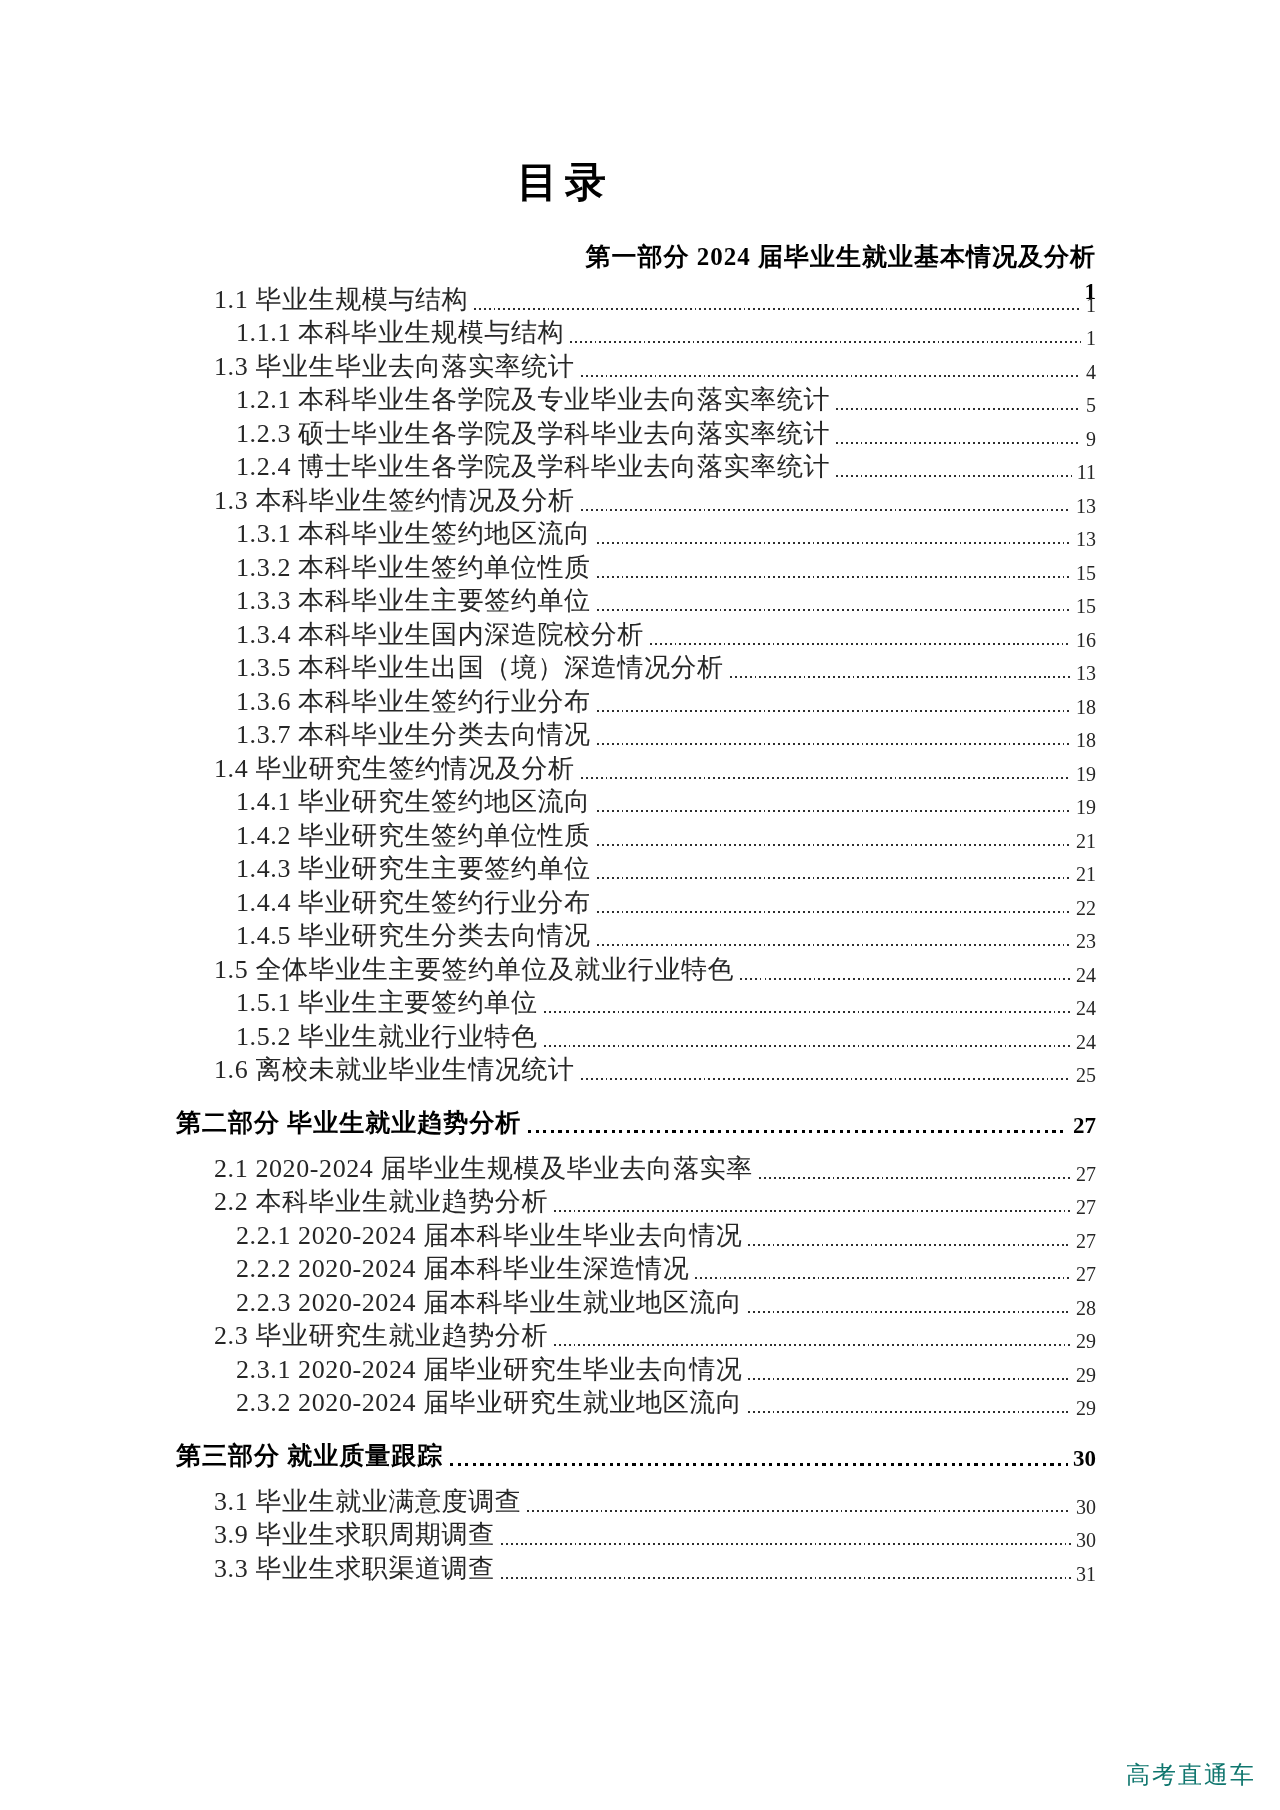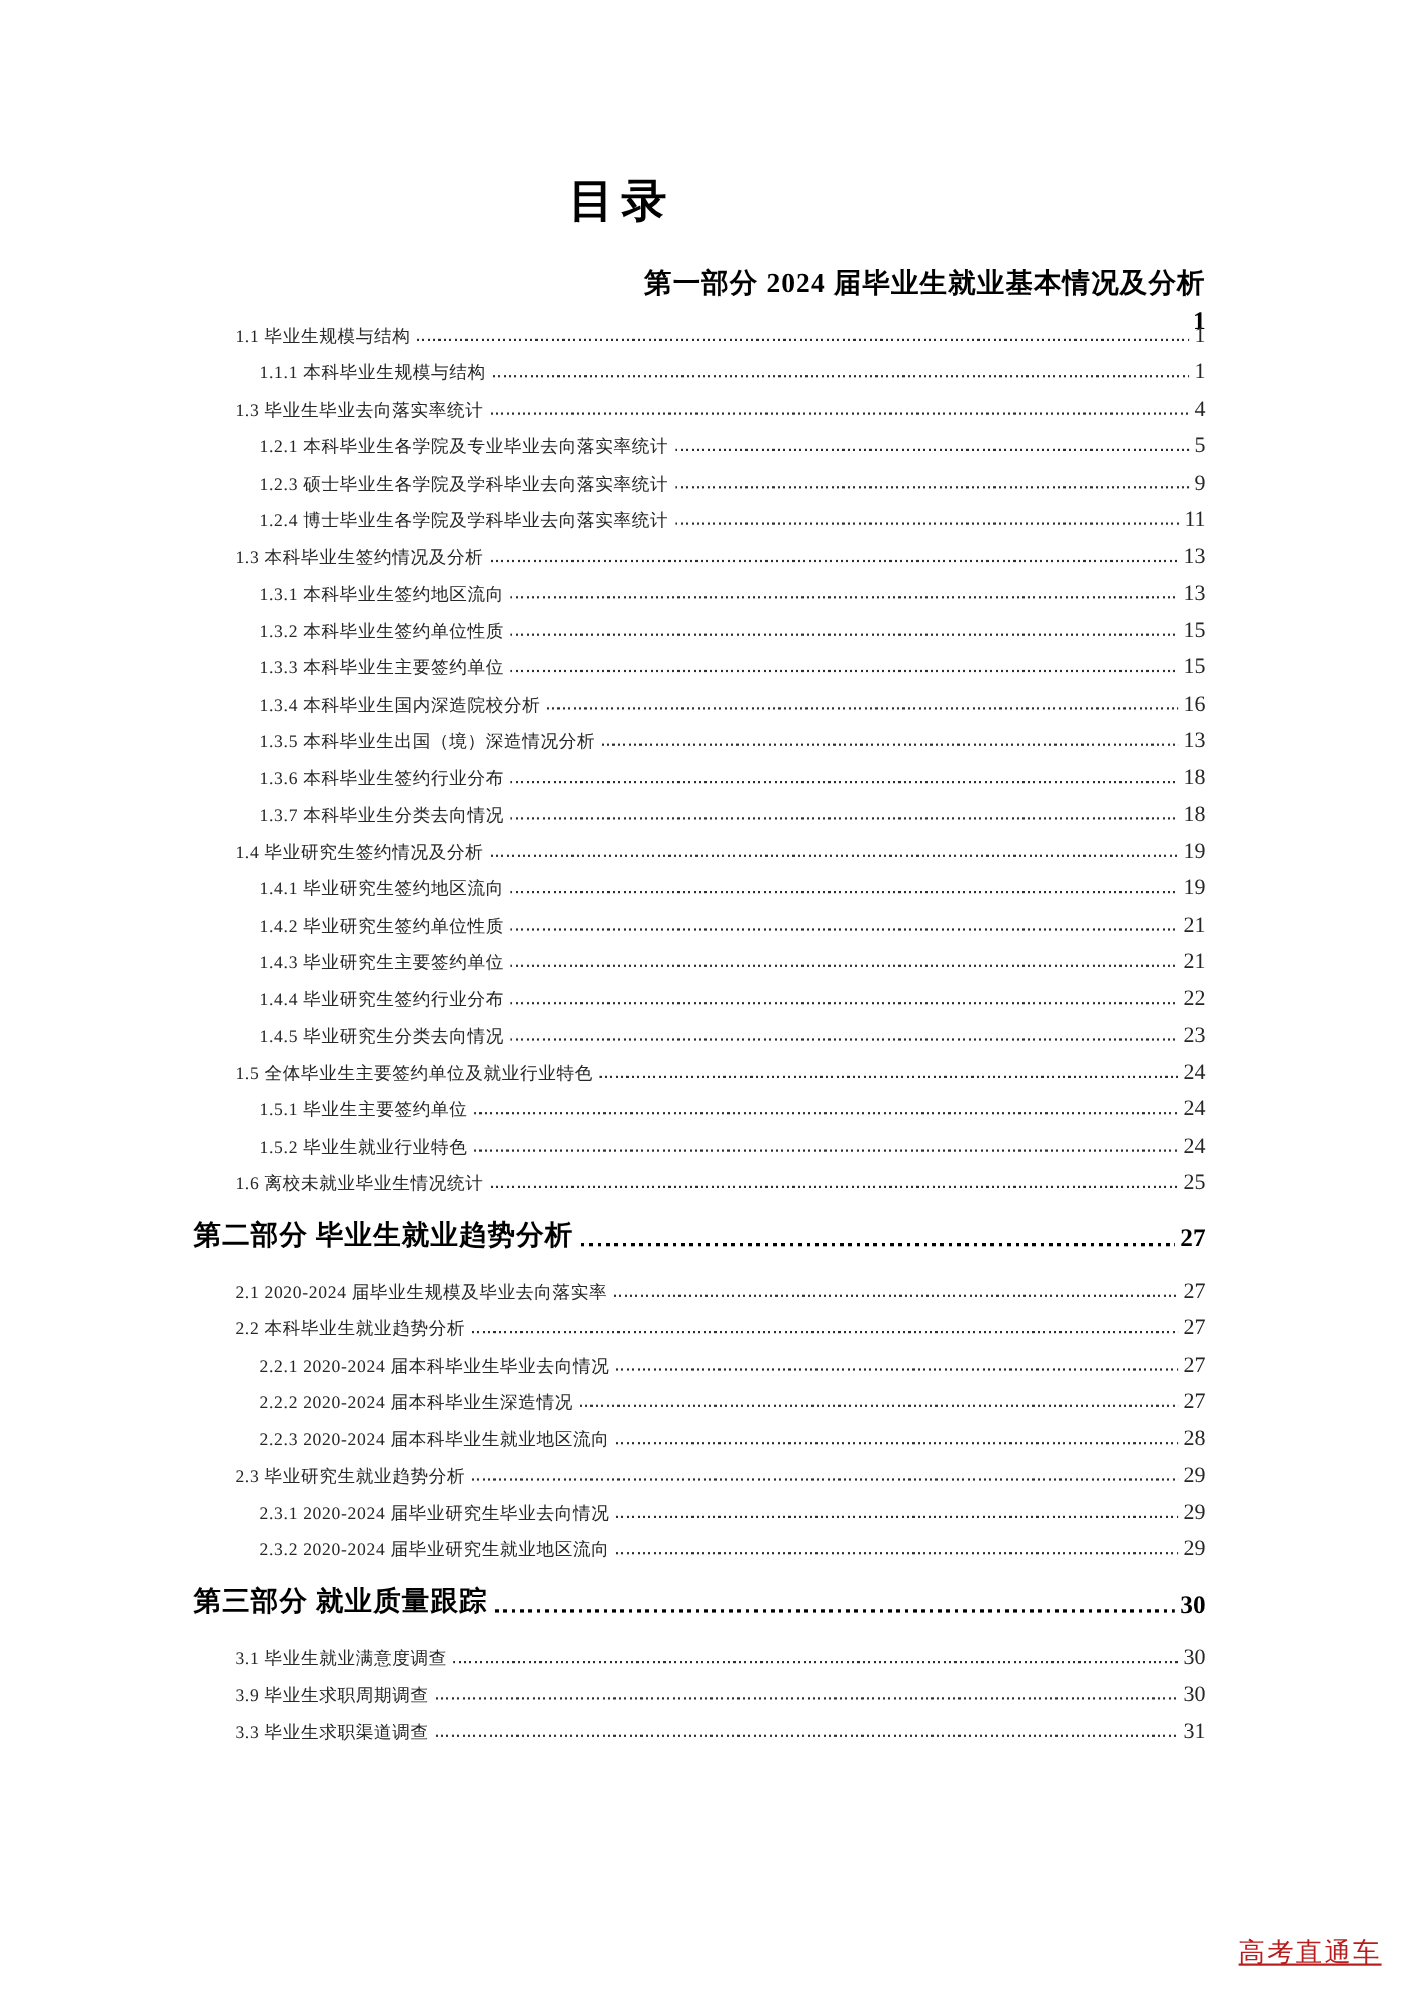--- a/index.html
+++ b/index.html
@@ -18,44 +18,43 @@
     text-align:center;
     font-size:41px;line-height:48px;font-weight:700;
     letter-spacing:7px;color:#000;
   }
 
   .toc{
     position:absolute;top:240px;left:176px;right:184px;
   }
 
   .row{display:flex;align-items:flex-end;height:33.5px;}
-  .lbl{white-space:nowrap;font-size:16px;color:#262626;letter-spacing:0.6px;}
+  .lbl{white-space:nowrap;font-size:26px;color:#262626;letter-spacing:0.6px;}
   .pg{white-space:nowrap;font-size:20px;color:#262626;margin-left:2px;}
   .dots{
     flex:1 1 auto;height:2px;margin:0 3px 7px 6px;
     background:repeating-linear-gradient(to right,#2e2e2e 0 1.9px,transparent 1.9px 4.9px);
   }
 
   .row.lvl0{height:30px;margin:22px 0 13px;}
   .row.lvl0:first-child{margin-top:0;flex-direction:column;}
   .row.lvl0 .lbl{font-size:25px;font-weight:700;color:#000;letter-spacing:1px;}
   .row.lvl0 .pg{font-size:23px;font-weight:700;color:#000;}
   .row.lvl0 .dots{
     height:3.4px;margin:0 3px 6px 7px;
     background:repeating-linear-gradient(to right,#000 0 3.3px,transparent 3.3px 7.6px);
   }
 
   .row.lvl1 .lbl{margin-left:38px;}
   .row.lvl2 .lbl{margin-left:60px;}
 
   .watermark{
     position:absolute;right:24px;bottom:19px;
-    font-size:24px;color:#b91c1c;letter-spacing:2px;
+    font-size:24px;color:#0f766e;letter-spacing:2px;
     font-family:"Liberation Sans","DejaVu Sans",sans-serif;
-    text-decoration:underline;
   }
 </style>
 </head>
 <body>
 
 <div class="page">
   <div class="doc-title">目录</div>
   <div class="toc">
       <div class="row lvl0">
         <span class="lbl">第一部分 2024 届毕业生就业基本情况及分析</span>

